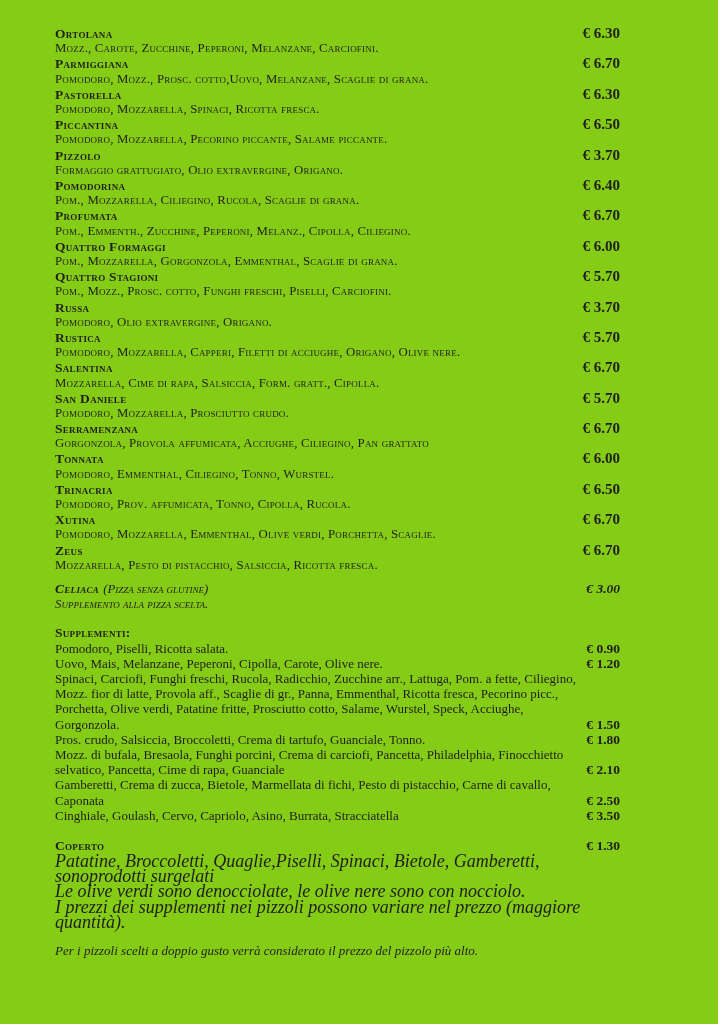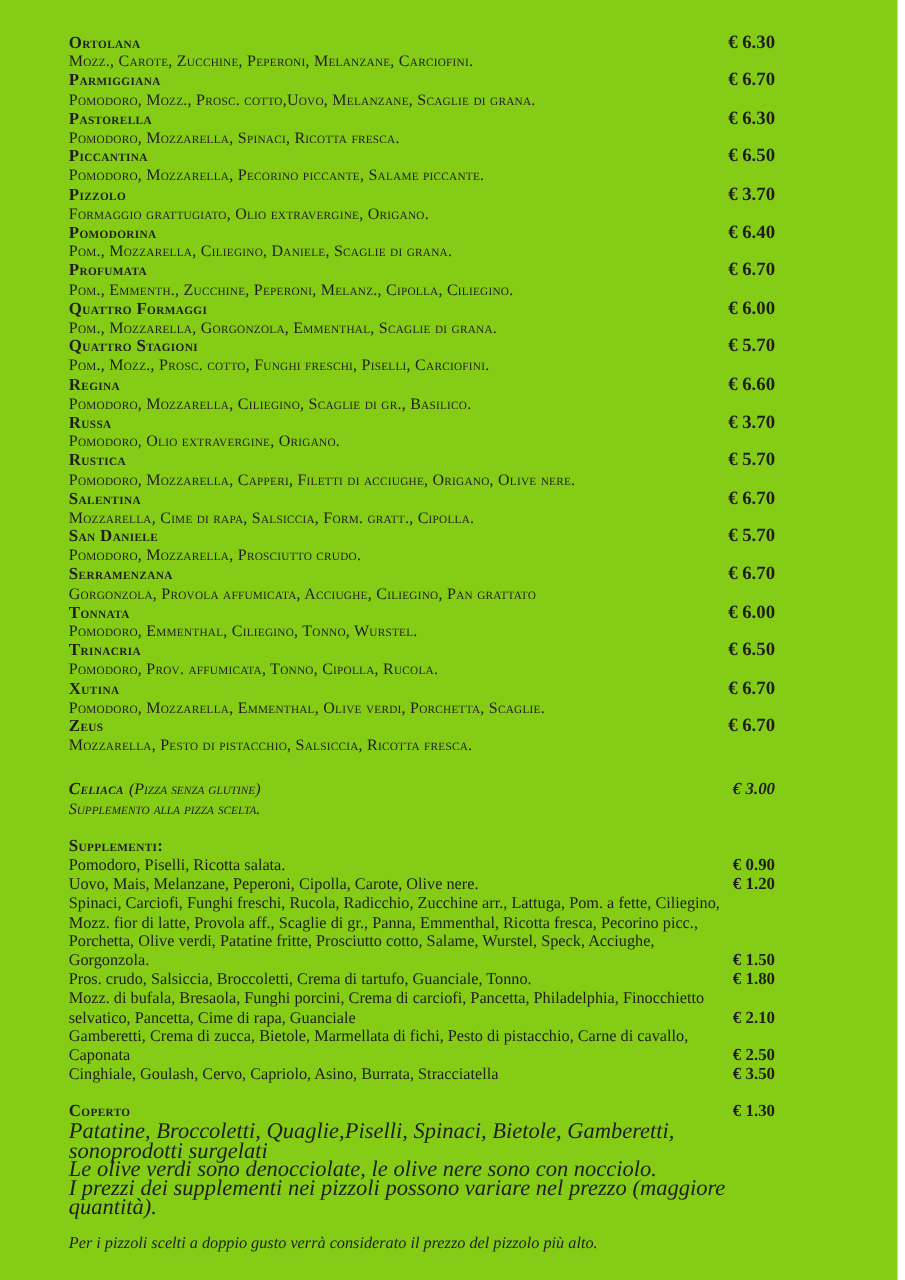--- a/index.html
+++ b/index.html
@@ -16,21 +16,21 @@
   }
   .edge-right { position:absolute; top:0; right:0; width:6px; height:100%; background:#ffffff; }
 
   .row { display:flex; justify-content:space-between; align-items:baseline; }
 
   .menu-item { height:30.4px; }
   .item-name  { font-weight:bold; font-variant:small-caps; font-size:13.5px; line-height:15.2px; letter-spacing:0.3px; }
   .item-price { font-weight:bold; font-size:15px; line-height:15.2px; white-space:nowrap; }
   .item-desc  { font-variant:small-caps; font-size:12.8px; line-height:15.2px; letter-spacing:0.2px; white-space:nowrap; overflow:hidden; }
 
-  .celiaca { margin-top:19px; height:30.4px; font-style:italic; }
+  .celiaca { margin-top:6px; height:30.4px; font-style:italic; }
   .celiaca-name  { font-weight:bold; font-variant:small-caps; font-size:13.5px; line-height:15.2px; letter-spacing:0.3px; }
   .celiaca-sub   { font-variant:small-caps; font-size:12.8px; }
   .celiaca-price { font-weight:bold; font-size:13.5px; white-space:nowrap; }
   .celiaca-note  { font-variant:small-caps; font-size:12.8px; line-height:15.2px; }
 
   .supplements { margin-top:16px; }
   .supp-title { font-weight:bold; font-variant:small-caps; font-size:13.5px; line-height:15.2px; letter-spacing:0.3px; }
   .supp-row  { display:flex; justify-content:space-between; align-items:flex-end; }
   .supp-text { font-size:13px; line-height:15.2px; flex:1 1 auto; padding-right:10px; }
   .supp-price { font-weight:bold; font-size:13.5px; line-height:15.2px; white-space:nowrap;text-align:right; }
@@ -86,21 +86,21 @@
       <span class="item-price">€ 3.70</span>
     </div>
     <div class="item-desc">Formaggio grattugiato, Olio extravergine, Origano.</div>
   </div>
 
   <div class="menu-item">
     <div class="row">
       <span class="item-name">Pomodorina</span>
       <span class="item-price">€ 6.40</span>
     </div>
-    <div class="item-desc">Pom., Mozzarella, Ciliegino, Daniele, Scaglie di grana.</div>
+    <div class="item-desc">Pom., Mozzarella, Ciliegino, Rucola, Scaglie di grana.</div>
   </div>
 
   <div class="menu-item">
     <div class="row">
       <span class="item-name">Profumata</span>
       <span class="item-price">€ 6.70</span>
     </div>
     <div class="item-desc">Pom., Emmenth., Zucchine, Peperoni, Melanz., Cipolla, Ciliegino.</div>
   </div>
 
@@ -113,27 +113,20 @@
   </div>
 
   <div class="menu-item">
     <div class="row">
       <span class="item-name">Quattro Stagioni</span>
       <span class="item-price">€ 5.70</span>
     </div>
     <div class="item-desc">Pom., Mozz., Prosc. cotto, Funghi freschi, Piselli, Carciofini.</div>
   </div>
 
-  <div class="menu-item">
-    <div class="row">
-      <span class="item-name">Regina</span>
-      <span class="item-price">€ 6.60</span>
-    </div>
-    <div class="item-desc">Pomodoro, Mozzarella, Ciliegino, Scaglie di gr., Basilico.</div>
-  </div>
 
   <div class="menu-item">
     <div class="row">
       <span class="item-name">Russa</span>
       <span class="item-price">€ 3.70</span>
     </div>
     <div class="item-desc">Pomodoro, Olio extravergine, Origano.</div>
   </div>
 
   <div class="menu-item">

